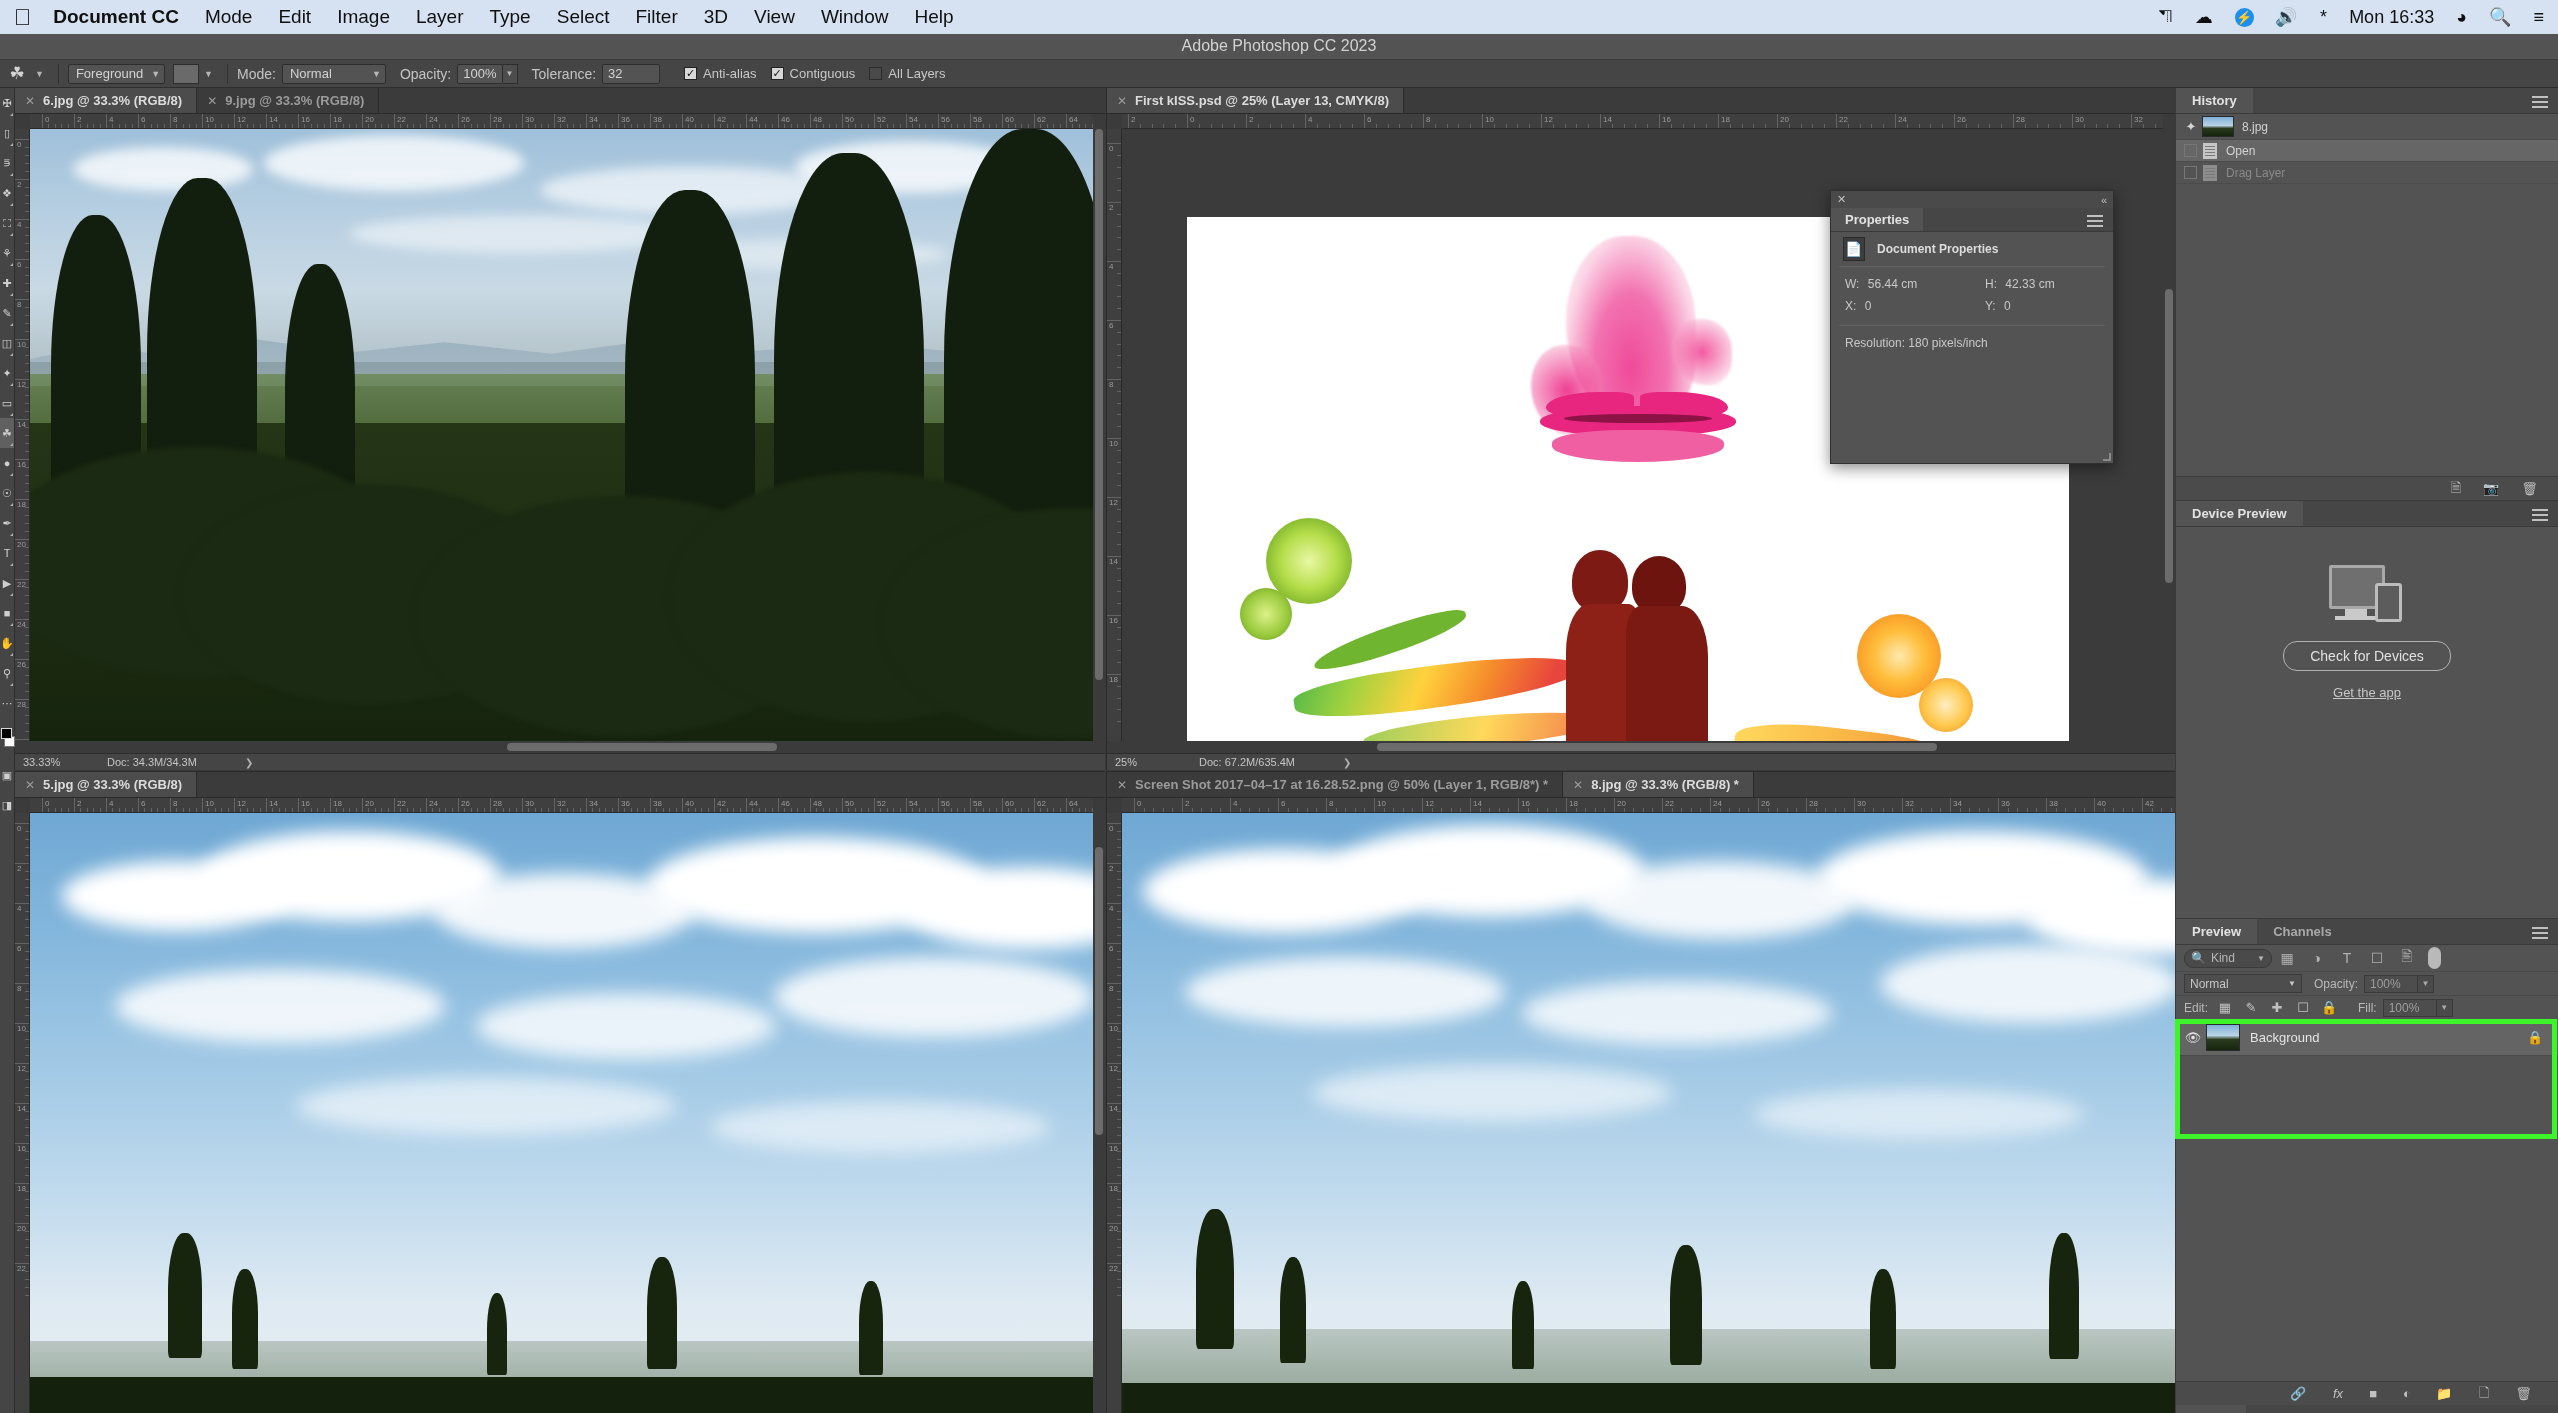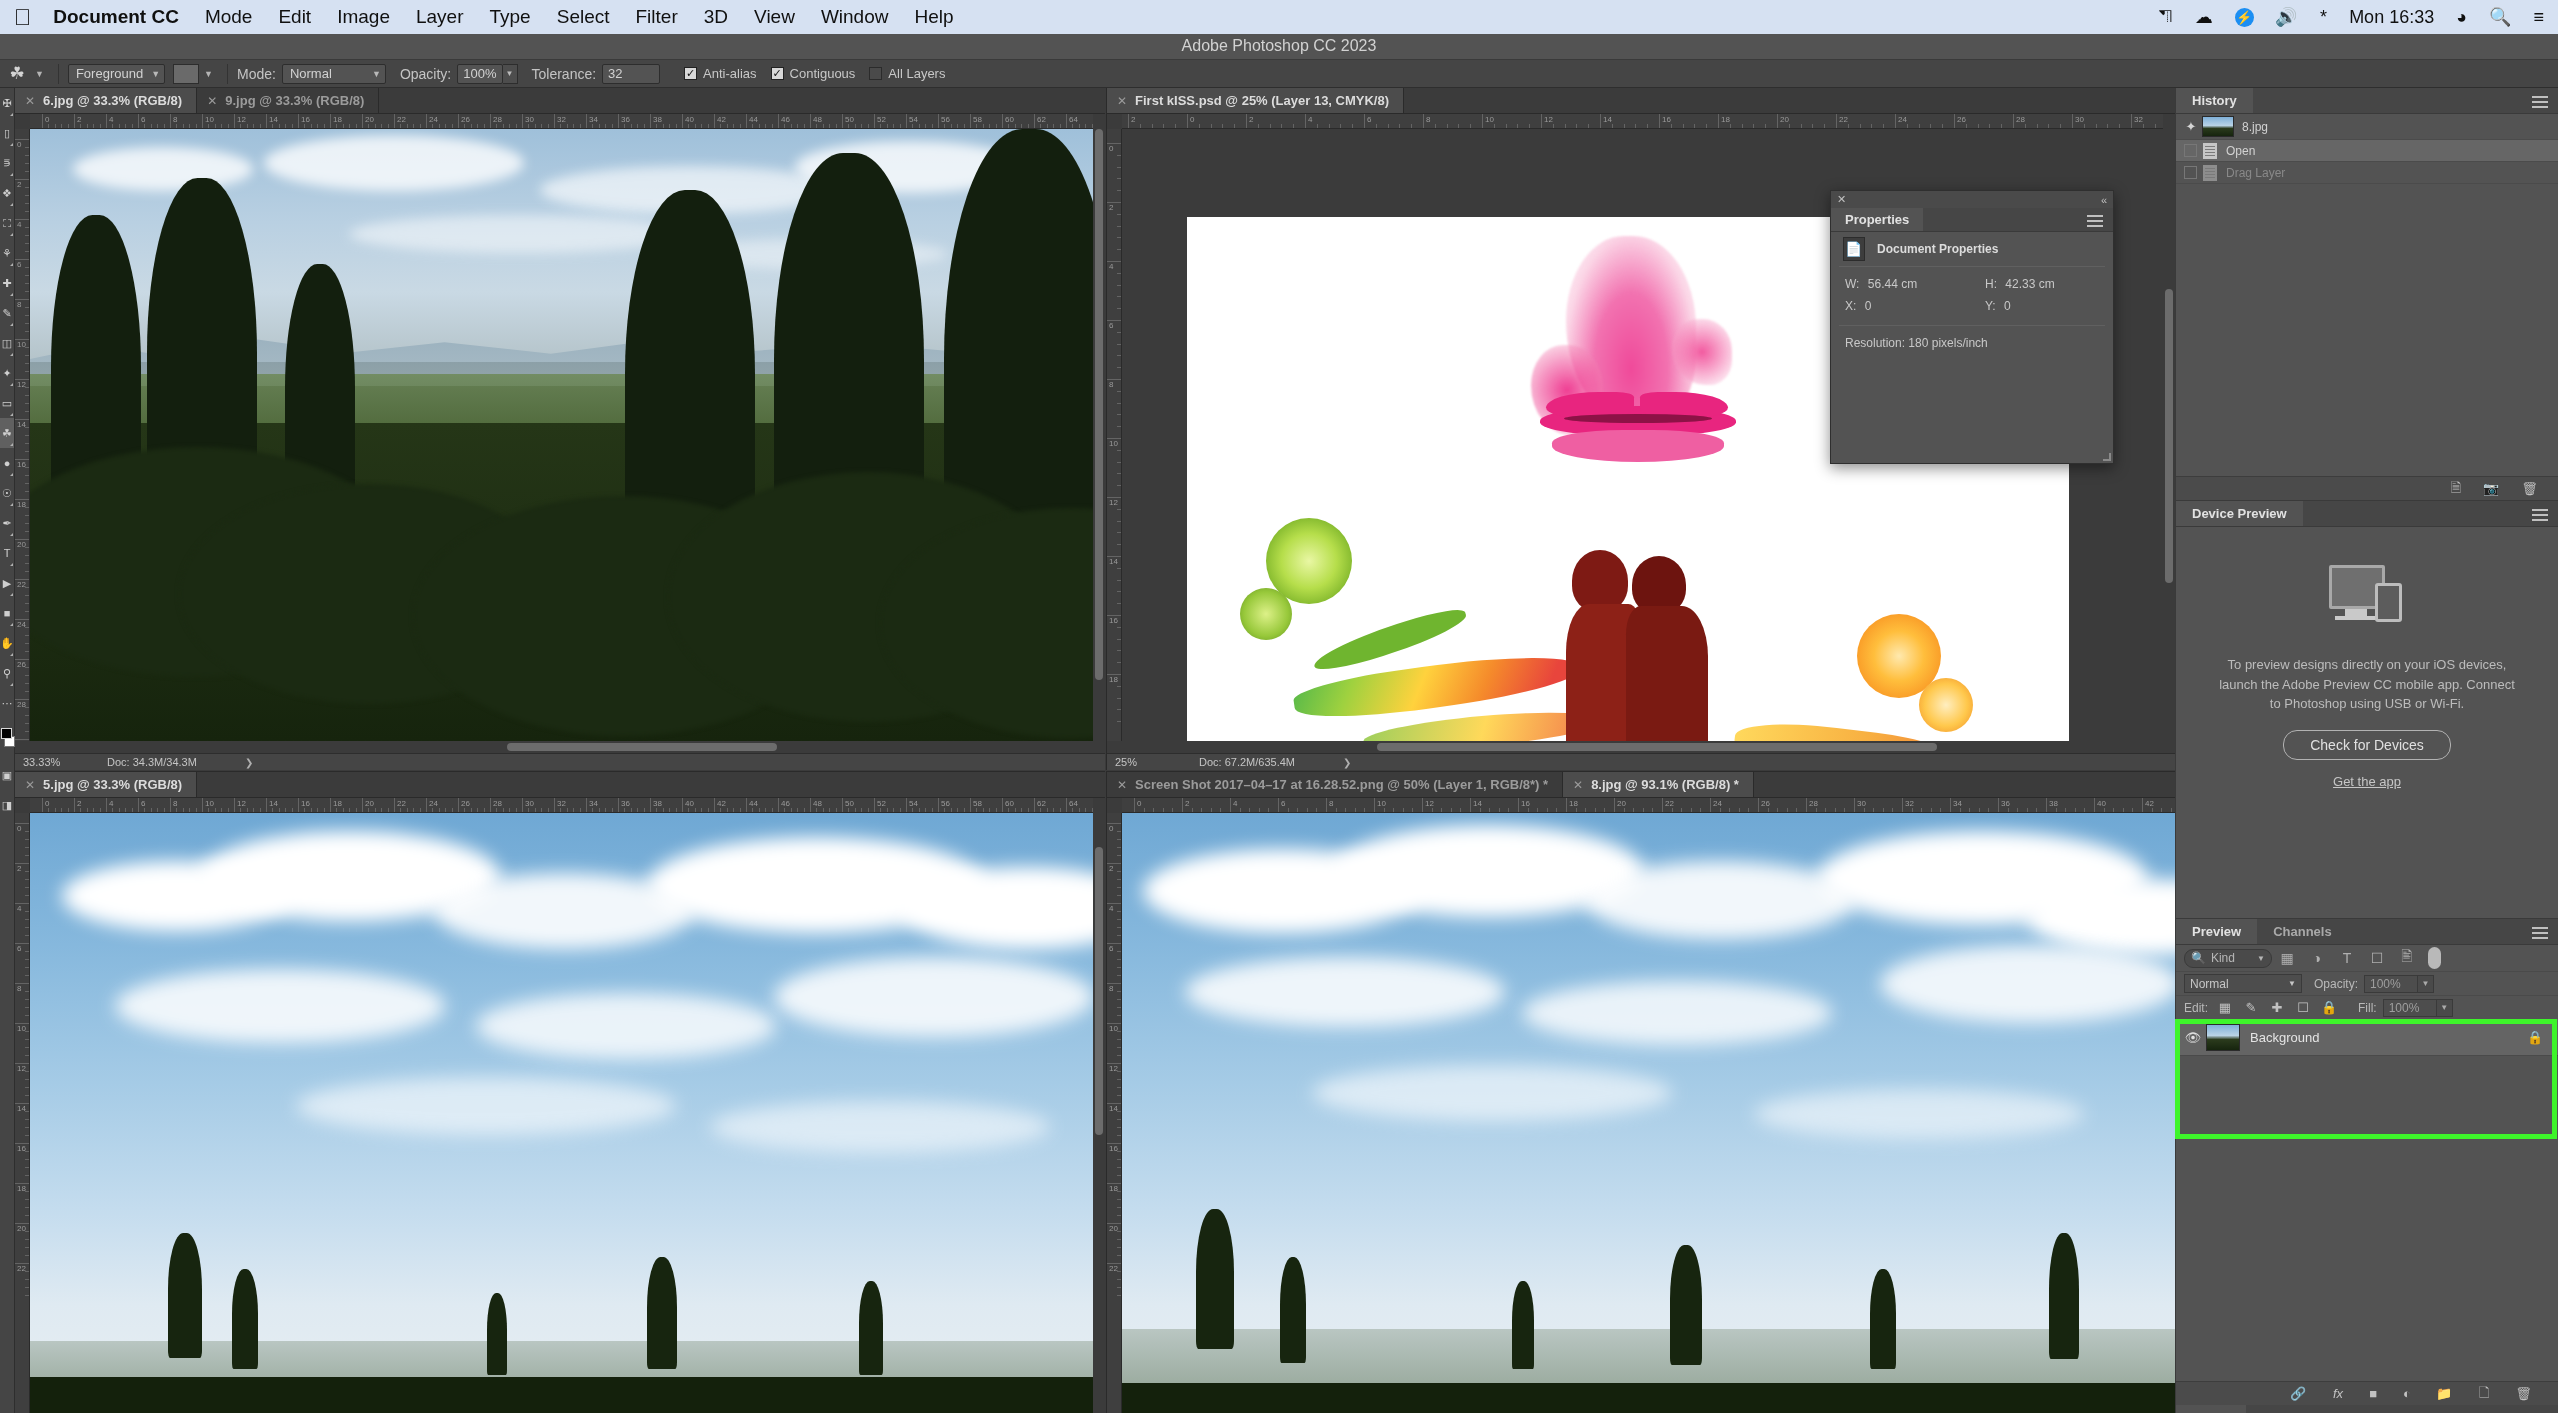--- a/index.html
+++ b/index.html
@@ -1219,21 +1219,21 @@
   </div>
 
   <div class="docgroup" style="left:1091px;top:683px;width:1069px;bottom:0;border-top:1px solid #2a2a2a;border-left:1px solid #2a2a2a;">
     <div class="tabrow">
       <div class="dtab">
         <span class="x">✕</span>
         <span>Screen Shot 2017–04–17 at 16.28.52.png @ 50% (Layer 1, RGB/8*) *</span>
       </div>
       <div class="dtab active">
         <span class="x">✕</span>
-        <span>8.jpg @ 93.1% (RGB/8) *</span>
+        <span>8.jpg @ 33.3% (RGB/8) *</span>
       </div>
     </div>
     <div class="rulerH" style="top:26px;left:15px;right:0;" id="rh-br">
         <span class="rtick" style="left: 15px; top: 1px;">0</span>
         <span class="rmark" style="left: 12px; top: 0px; width: 1px; height: 15px;"></span>
         <span class="rmark" style="left: 21.6px; bottom: 0px; width: 1px; height: 4px;"></span>
         <span class="rmark" style="left: 31.2px; bottom: 0px; width: 1px; height: 4px;"></span>
         <span class="rmark" style="left: 40.8px; bottom: 0px; width: 1px; height: 4px;"></span>
         <span class="rmark" style="left: 50.4px; bottom: 0px; width: 1px; height: 4px;"></span>
         <span class="rtick" style="left: 63px; top: 1px;">2</span>
@@ -1510,21 +1510,20 @@
         </div>
     </div>
     <div class="pbody">
       <div class="dp-wrap">
         <div style="position:relative;width:76px;height:60px;">
           <div class="dp-mon"></div>
           <div class="dp-stand"></div>
           <div class="dp-base"></div>
           <div class="dp-tab"></div>
         </div>
-        <div class="dp-text">To preview designs directly on your iOS devices, launch the Adobe Preview CC mobile app. Connect to Photoshop using USB or Wi-Fi.</div>
         <div class="dp-btn">Check for Devices</div>
         <div class="dp-link">Get the app</div>
       </div>
     </div>
   </div>
 
   <div class="panel" style="top:830px;height:487px;border-top:1px solid #3a3a3a;">
     <div class="ptabs">
       <div class="ptab active">
         <span>Preview</span>

